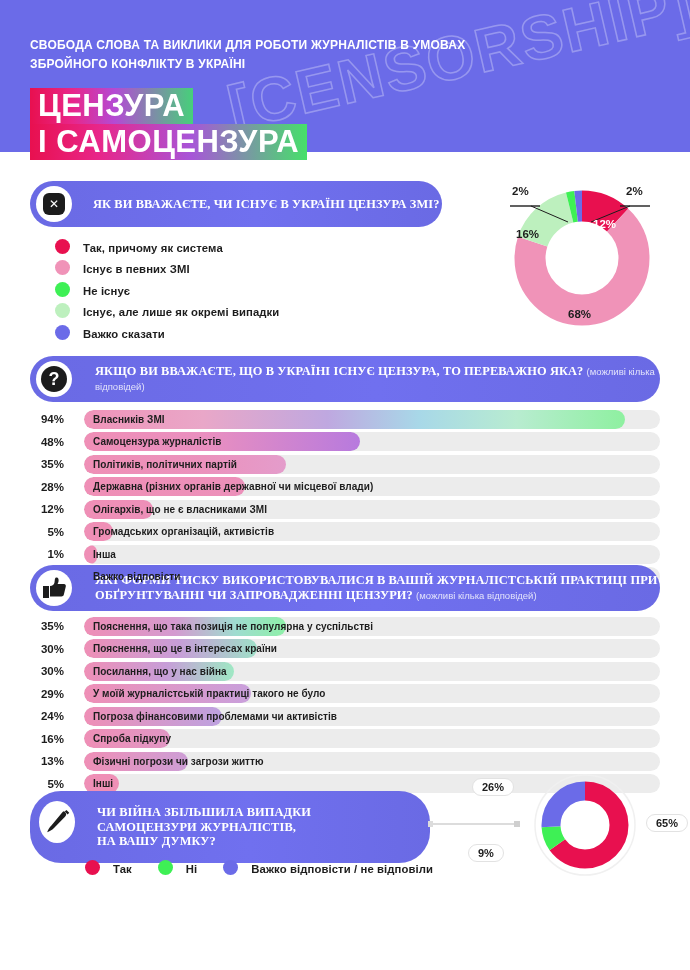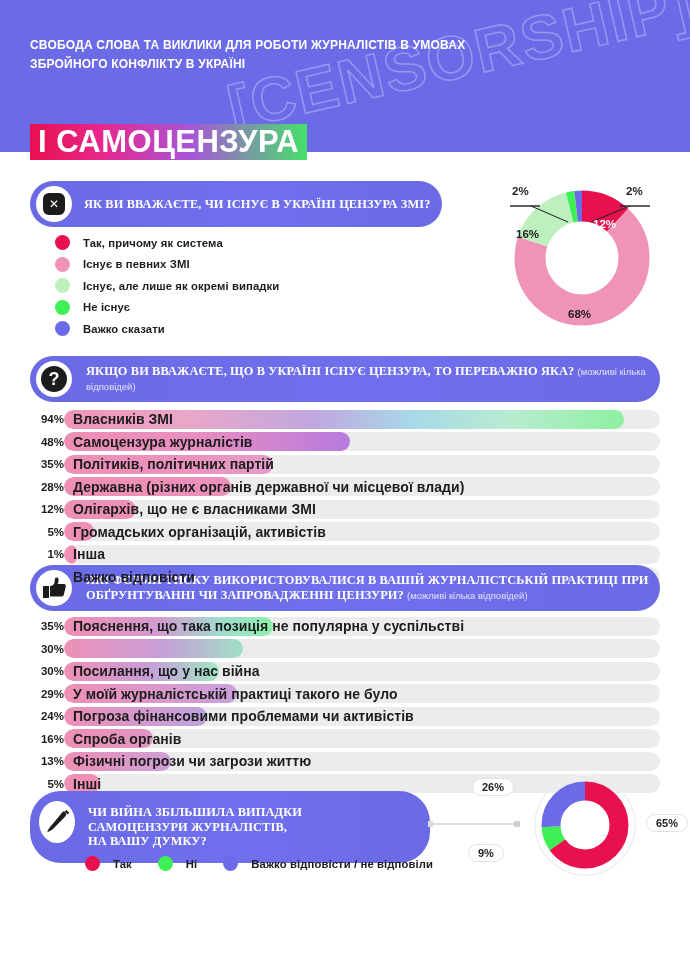--- a/index.html
+++ b/index.html
@@ -91,20 +91,21 @@
     display: flex; align-items: center; justify-content: center;
   }
   .pill-icon.oval { border-radius: 18px / 21px; height: 42px; top: 2px;}
   .pill-text {
     color: #ffffff;
     font-weight: bold;
     font-size: 12.4px;
     line-height: 14.5px;
     font-family: "Liberation Serif", serif;
     letter-spacing: 0.1px;
+    margin-left: 9px;
   }
   .pill-note {
     font-family: "Liberation Sans", sans-serif;
     font-weight: normal;
     font-size: 9.5px;
     color: #e3e3fb;
     letter-spacing: 0;
   }
 
   
@@ -124,44 +125,44 @@
     color: #fff;
     font-size: 18px; font-weight: bold;
     display:flex; align-items:center; justify-content:center;
     font-family: "Liberation Sans", sans-serif;
   }
   .glyph-thumb { width: 26px; height: 24px; }
   .glyph-bomb { width: 28px; height: 28px; }
 
   
   .legend-1 { position: absolute; left: 55px; top: 232px; }
-  .legend-row { display: flex; align-items: center; height: 21.5px; }
+  .legend-row { display: flex; align-items: flex-end; height: 21.5px; }
   .legend-dot { width: 15px; height: 15px; border-radius: 50%; margin-right: 13px; flex: none; }
   .legend-label { font-size: 11.3px; color: #1d1d1d; font-weight: bold; letter-spacing: 0.1px;}
 
   
   .bars { position: absolute; left: 30px; width: 630px; }
   .bar-row { position: relative; height: 22.5px; display: flex; align-items: center; }
   .bar-pct {
-    width: 34px; text-align: right; margin-right: 0;
+    width: 34px; text-align: right; margin-right: 20px;
     font-size: 11.5px; font-weight: bold; color: #1d1d1d; flex: none;
     font-family: "Liberation Sans", sans-serif;
   }
   .bar-track {
     position: relative; flex: 1; height: 19px;
     background: #ececec; border-radius: 10px; overflow: hidden;
   }
   .bar-fill {
     position: absolute; left: 0; top: 0; height: 19px;
     border-radius: 10px;
   }
   .bar-text {
     position: absolute; left: 9px; top: 0; height: 19px;
     display: flex; align-items: center;
-    font-size: 14px; color: #1d1d1d; font-weight: bold;
+    font-size: 10px; color: #1d1d1d; font-weight: bold;
     white-space: nowrap; z-index: 2; letter-spacing: 0.05px;
   }
 
   
   .donut-wrap { position: absolute; }
   .donut-label {
     position: absolute; font-size: 11.5px; font-weight: bold; color: #1d1d1d;
   }
   .donut-label.inside { color: #ffffff; }
   .pill-label {
@@ -176,20 +177,21 @@
 
   
   .footer { position: absolute; left: 0; top: 885px; width: 690px; height: 85px; background:#fff; }
 </style>
 </head>
 <body>
 
 <div class="header">
   <div class="header-watermark">[CENSORSHIP]</div>
   <div class="header-sub">СВОБОДА СЛОВА ТА ВИКЛИКИ ДЛЯ РОБОТИ ЖУРНАЛІСТІВ В УМОВАХ ЗБРОЙНОГО КОНФЛІКТУ В УКРАЇНІ</div>
+  <div class="title-line title-1">ЦЕНЗУРА</div>
   <div class="title-line title-2">І САМОЦЕНЗУРА</div>
   <div class="header-bottom-white"></div>
 </div>
 
 <div class="pill" style="left:30px; top:181px; width:412px;">
   <div class="pill-icon">
     <div class="glyph-x">✕</div>
   </div>
   <div class="pill-text">ЯК ВИ ВВАЖАЄТЕ, ЧИ ІСНУЄ В УКРАЇНІ ЦЕНЗУРА ЗМІ?</div>
 </div>
@@ -197,26 +199,26 @@
 <div class="legend-1">
   <div class="legend-row">
     <span class="legend-dot" style="background:#e8104f"></span>
     <span class="legend-label">Так, причому як система</span>
   </div>
   <div class="legend-row">
     <span class="legend-dot" style="background:#f093b8"></span>
     <span class="legend-label">Існує в певних ЗМІ</span>
   </div>
   <div class="legend-row">
+    <span class="legend-dot" style="background:#3ef055"></span>
+    <span class="legend-label">Не існує</span>
+  </div>
+  <div class="legend-row">
     <span class="legend-dot" style="background:#bdf0be"></span>
     <span class="legend-label">Існує, але лише як окремі випадки</span>
-  </div>
-  <div class="legend-row">
-    <span class="legend-dot" style="background:#3ef055"></span>
-    <span class="legend-label">Не існує</span>
   </div>
   <div class="legend-row">
     <span class="legend-dot" style="background:#6b6be8"></span>
     <span class="legend-label">Важко сказати</span>
   </div>
 </div>
 
 <div class="donut-wrap" style="left:490px; top:180px; width:190px; height:150px;">
   <svg width="190" height="150" viewBox="0 0 190 150">
     <g transform="translate(92,78)">
@@ -326,20 +328,21 @@
     <span class="bar-pct">35%</span>
     <span class="bar-track">
       <span class="bar-fill" style="width:35%;background:linear-gradient(90deg,#ef8fb6 0%,#d49ad0 45%,#9fdcd0 75%,#8ef0a8 100%)"></span>
       <span class="bar-text">Пояснення, що така позиція не популярна у суспільстві</span>
     </span>
   </div>
   <div class="bar-row">
     <span class="bar-pct">30%</span>
     <span class="bar-track">
       <span class="bar-fill" style="width:30%;background:linear-gradient(90deg,#ef8fb6 0%,#c79ed8 55%,#9fe0c8 100%)"></span>
+      <span class="bar-text">Пояснення, що це в інтересах країни</span>
     </span>
   </div>
   <div class="bar-row">
     <span class="bar-pct">30%</span>
     <span class="bar-track">
       <span class="bar-fill" style="width:26%;background:linear-gradient(90deg,#ef8fb6 0%,#c79ed8 55%,#9fe8c4 100%)"></span>
       <span class="bar-text">Посилання, що у нас війна</span>
     </span>
   </div>
   <div class="bar-row">
@@ -353,21 +356,21 @@
     <span class="bar-pct">24%</span>
     <span class="bar-track">
       <span class="bar-fill" style="width:24%;background:linear-gradient(90deg,#ef8fb6 0%,#bda2e0 100%)"></span>
       <span class="bar-text">Погроза фінансовими проблемами чи активістів</span>
     </span>
   </div>
   <div class="bar-row">
     <span class="bar-pct">16%</span>
     <span class="bar-track">
       <span class="bar-fill" style="width:15%;background:linear-gradient(90deg,#ef8fb6 0%,#e096c4 100%)"></span>
-      <span class="bar-text">Спроба органів</span>
+      <span class="bar-text">Спроба підкупу</span>
     </span>
   </div>
   <div class="bar-row">
     <span class="bar-pct">13%</span>
     <span class="bar-track">
       <span class="bar-fill" style="width:18%;background:linear-gradient(90deg,#ef8fb6 0%,#cd9ed6 100%)"></span>
       <span class="bar-text">Фізичні погрози чи загрози життю</span>
     </span>
   </div>
   <div class="bar-row">

